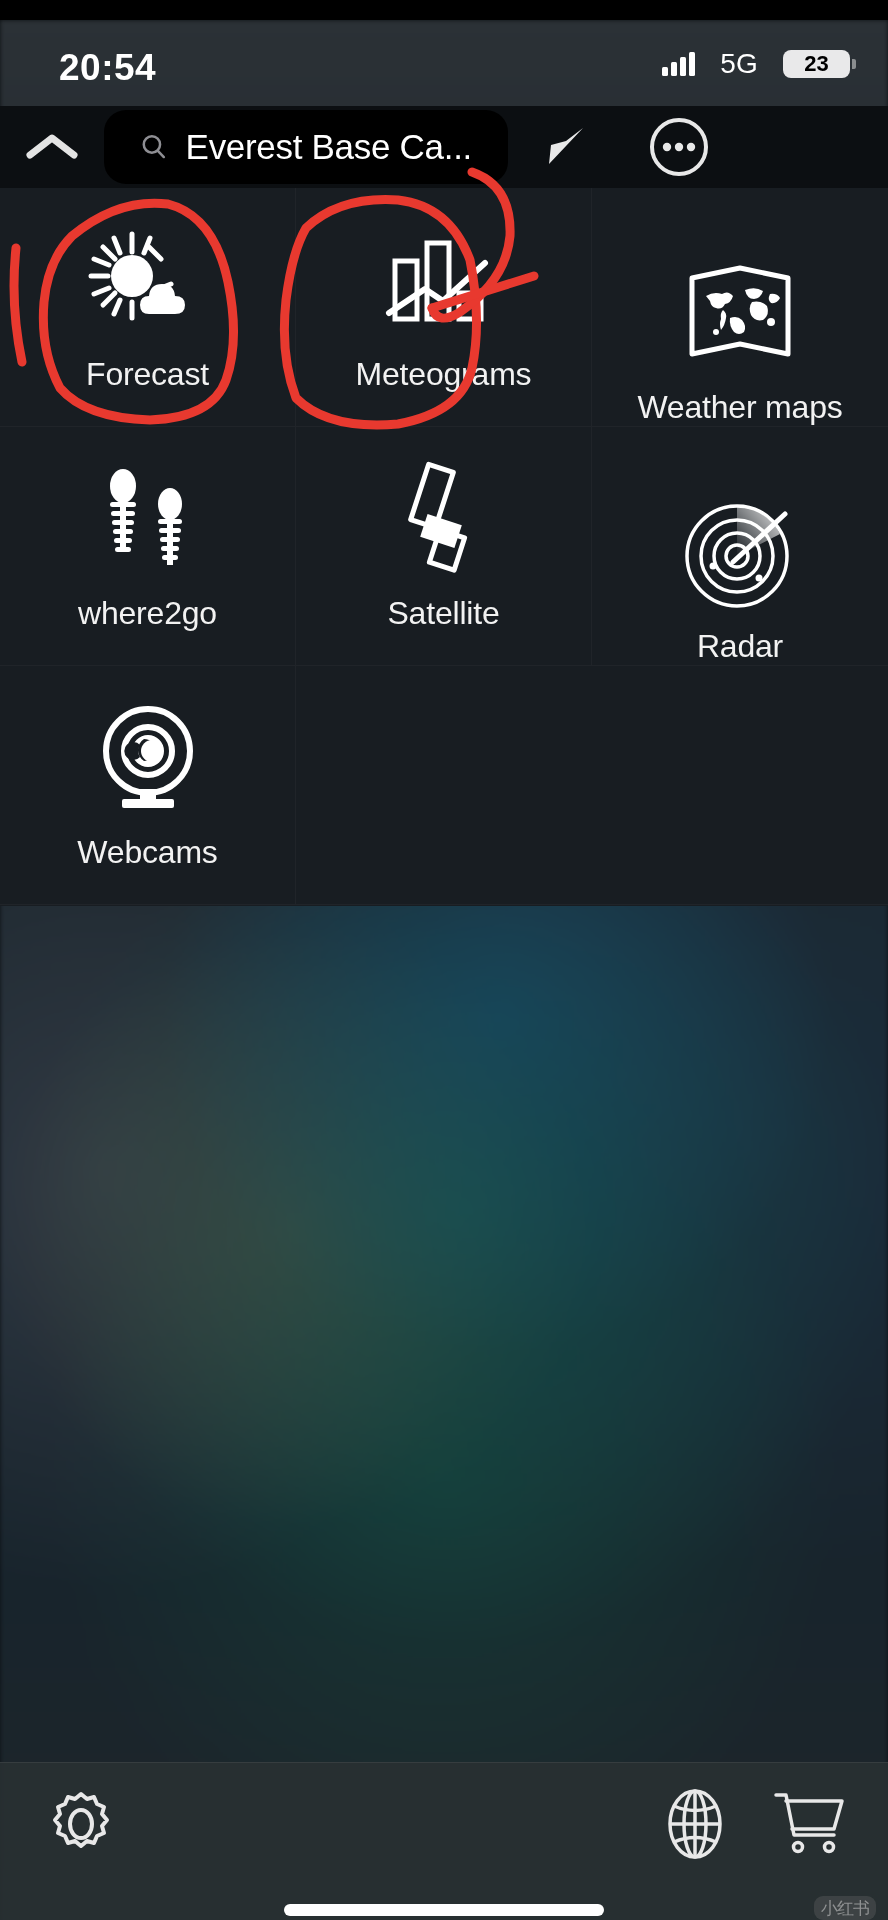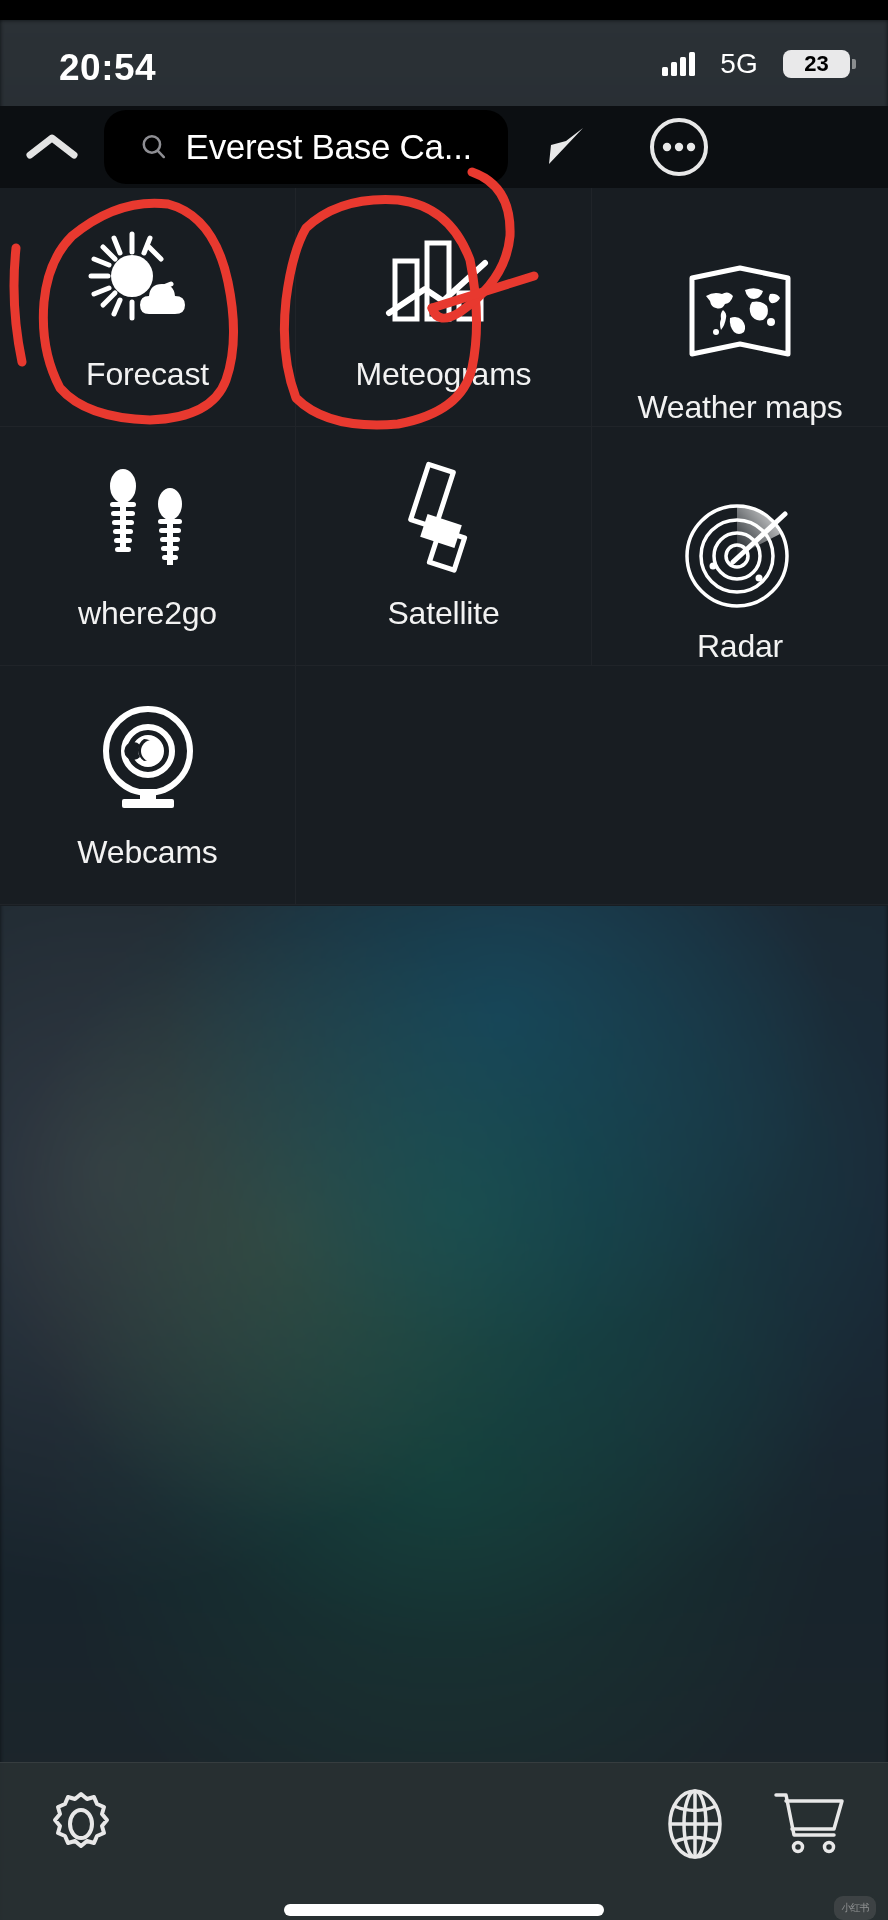--- a/index.html
+++ b/index.html
@@ -142,24 +142,24 @@
     width:78px; height:78px;
     display:flex; align-items:center; justify-content:center;
   }
   .home-indicator {
     position:absolute; left:50%; transform:translateX(-50%);
     bottom:24px; width:320px; height:12px;
     background:#fff; border-radius:6px;
   }
   .watermark {
     position:absolute; right:12px; bottom:20px;
-    width:42px; height:24px; border-radius:9px;
+    width:62px; height:24px; border-radius:9px;
     background:rgba(120,120,120,0.28);
     display:flex; align-items:center; justify-content:center;
-    font-size:10px; color:rgba(210,210,210,0.55);
+    font-size:17px; color:rgba(210,210,210,0.55);
     letter-spacing:-1px;
   }
 
   
   .annotation {
     position:absolute; left:0; top:0; width:888px; height:1920px;
     z-index:60; pointer-events:none;
   }
 </style>
 </head>

